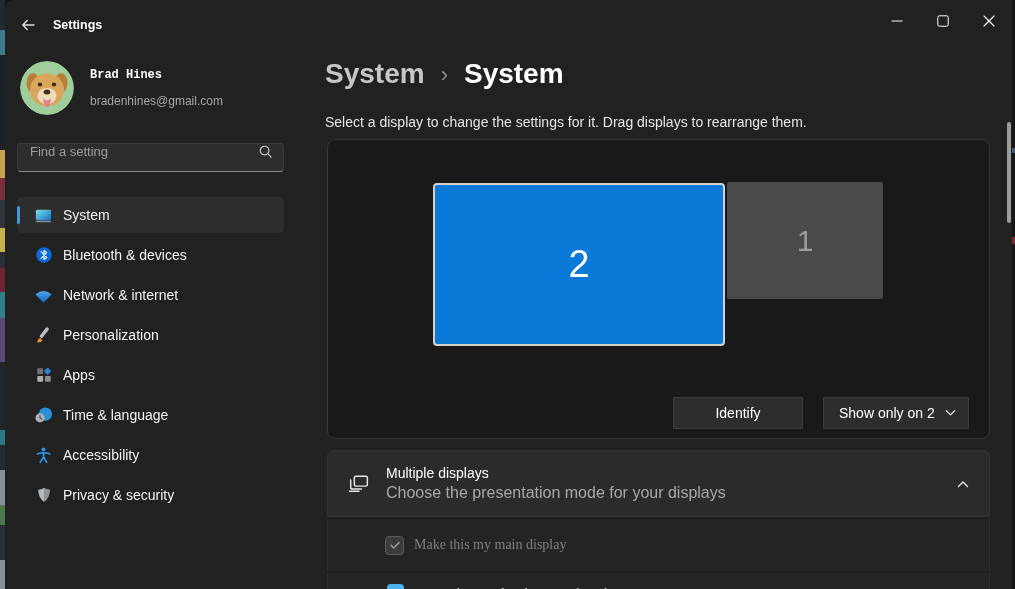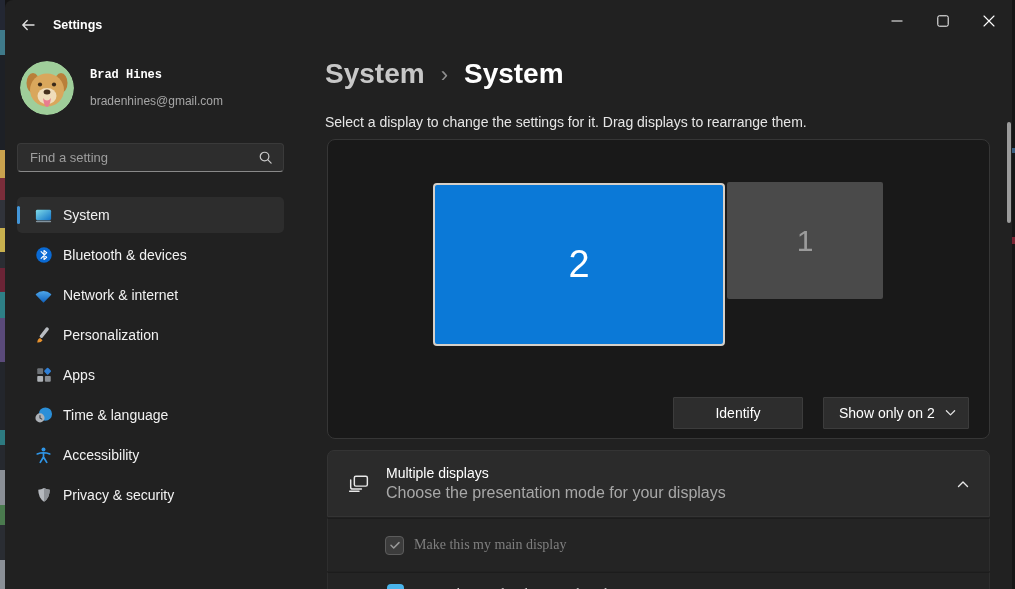--- a/index.html
+++ b/index.html
@@ -31,21 +31,21 @@
 
   
   .profile { position:absolute; left:15px; top:61px; width:280px; height:54px; display:flex; align-items:center; cursor:pointer; }
   .avatar { width:54px; height:54px; border-radius:50%; overflow:hidden; flex:0 0 54px; }
   .profile-text { margin-left:16px; }
   .profile-name { font-size:12px; font-weight:700; color:#ffffff; margin-bottom:12px;font-family:Liberation Mono, monospace; }
   .profile-email { font-size:12px; color:#a6a6a6; }
 
   .search-box { position:absolute; left:12px; top:143px; width:267px; height:29px; background:#2d2d2d;
     border:1px solid #3a3a3a; border-bottom:1px solid #898989; border-radius:4px;
-    display:flex; align-items:center; padding:0 10px 0 12px; }
+    display:flex; align-items:flex-start; padding:0 10px 0 12px; }
   .search-box input { flex:1; background:transparent; border:none; outline:none; color:#fff; font-size:13px;
     font-family:"Liberation Sans", sans-serif; }
   .search-box input::placeholder { color:#9e9e9e; }
 
   .nav { position:absolute; left:12px; top:197px; width:267px; }
   .nav-item { position:relative; height:36px; margin-bottom:4px; border-radius:5px; display:flex;
     align-items:center; padding-left:17px; cursor:pointer; }
   .nav-item.selected { background:#2d2d2d; }
   .nav-pill { position:absolute; left:0; top:9px; width:3px; height:18px; border-radius:2px; background:var(--selected-pill,#4396d8); }
   .nav-icon { width:19px; height:19px; display:flex; align-items:center; justify-content:center; }

